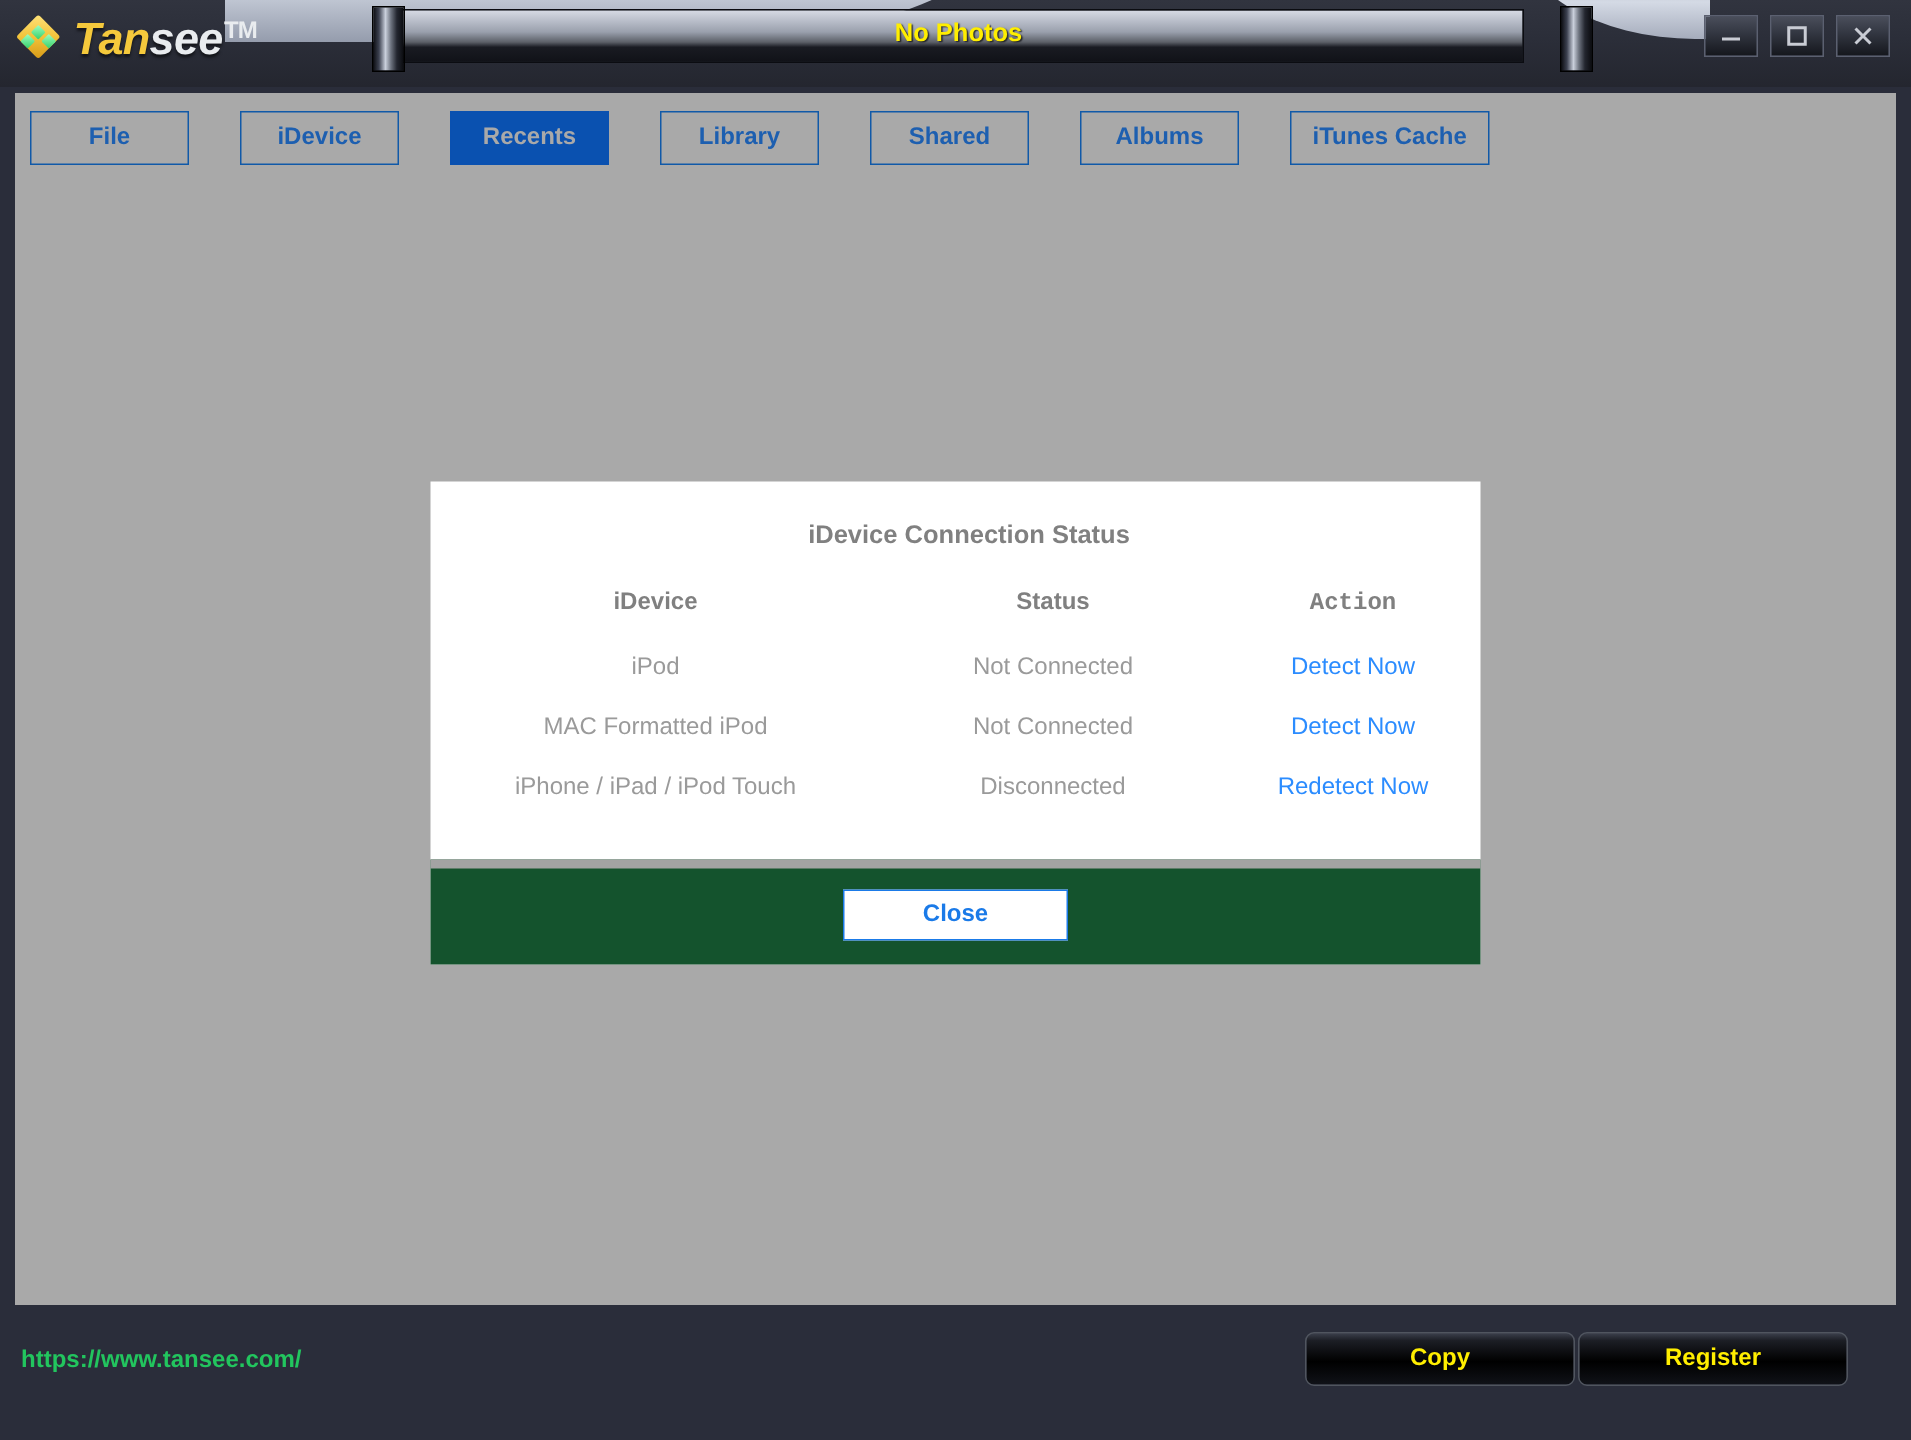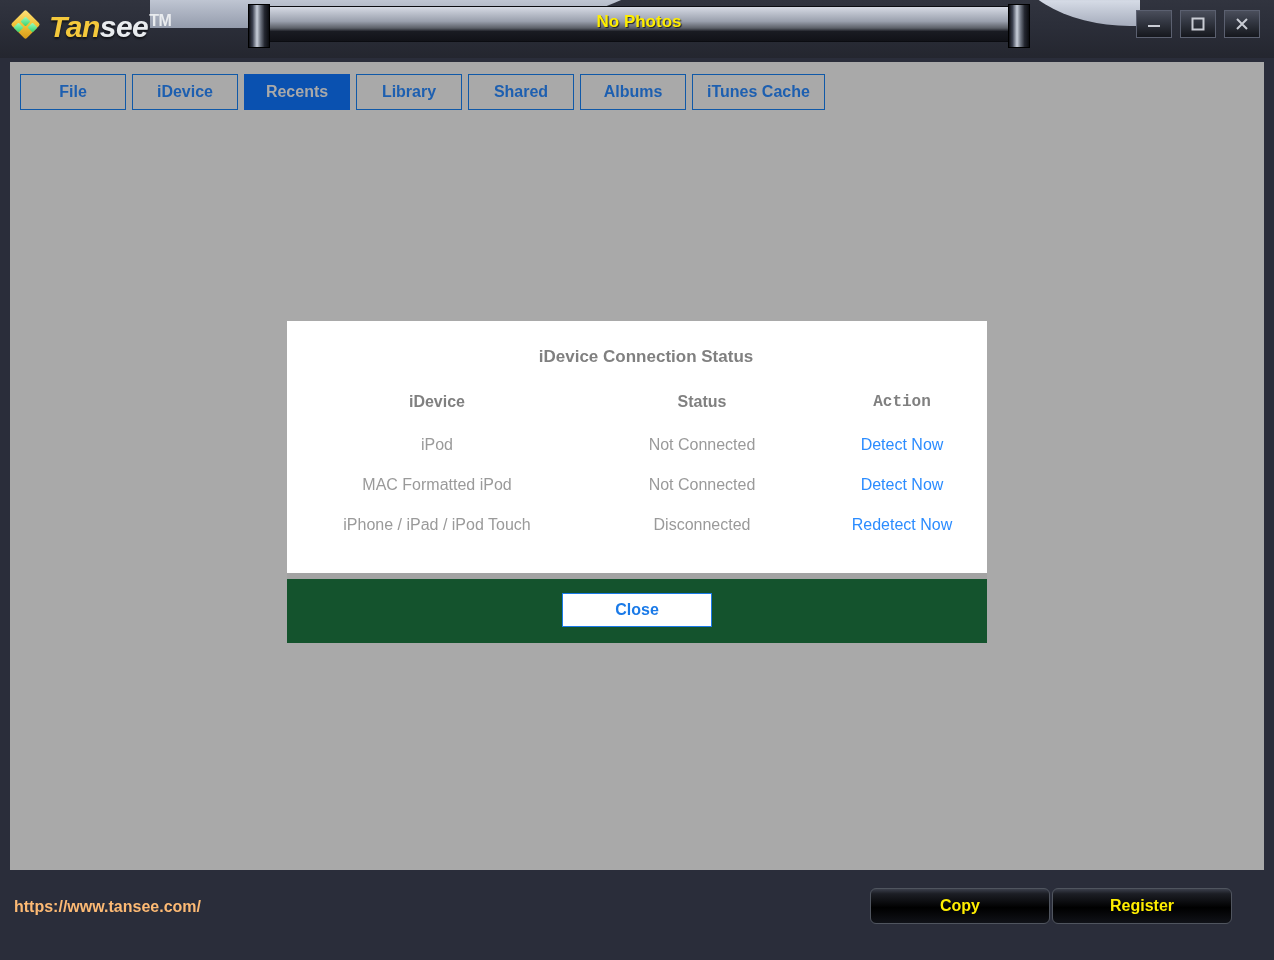--- a/index.html
+++ b/index.html
@@ -97,21 +97,21 @@
     font-style: normal;
     vertical-align: super;
     line-height: 14px;
     margin-left: 1px;
   }
 
   
   #title-plate {
     position: absolute;
     left: 248px; top: 4px;
-    width: 782px; height: 44px;
+    width: 782px; height: 44px; padding-left: 32px;
   }
   .plate-bar {
     position: absolute;
     left: 14px; top: 2px;
     width: 754px; height: 36px;
     background: linear-gradient(180deg, #d6dae4 0%, #9aa0ad 42%, #5c6068 62%, #191b22 72%, #111218 100%);
     border: 1px solid #0b0c11;
     box-sizing: border-box;
   }
   .plate-cap {
@@ -161,20 +161,21 @@
     width: 1254px; height: 808px;
     background: #a9a9a9;
     box-sizing: border-box;
   }
 
   #tabbar {
     position: absolute;
     left: 10px; top: 12px;
     display: flex;
     height: 36px;
+    gap: 28px;
   }
   .tab {
     border: 1px solid #1059a8;
     box-sizing: border-box;
     height: 36px;
     line-height: 34px;
     text-align: center;
     color: #1d5fb0;
     font-size: 16px;
     font-weight: bold;
@@ -254,21 +255,21 @@
   
   #bottombar {
     position: absolute;
     left: 0; top: 870px;
     width: 1274px; height: 90px;
     background: #2a2d3a;
   }
   #site-url {
     position: absolute;
     left: 14px; top: 28px;
-    color: #fdba74;
+    color: #22c55e;
     font-size: 16px;
     font-weight: bold;
   }
   #bottom-actions {
     position: absolute;
     right: 42px; top: 18px;
     display: flex;
     gap: 2px;
   }
   .action-button {

